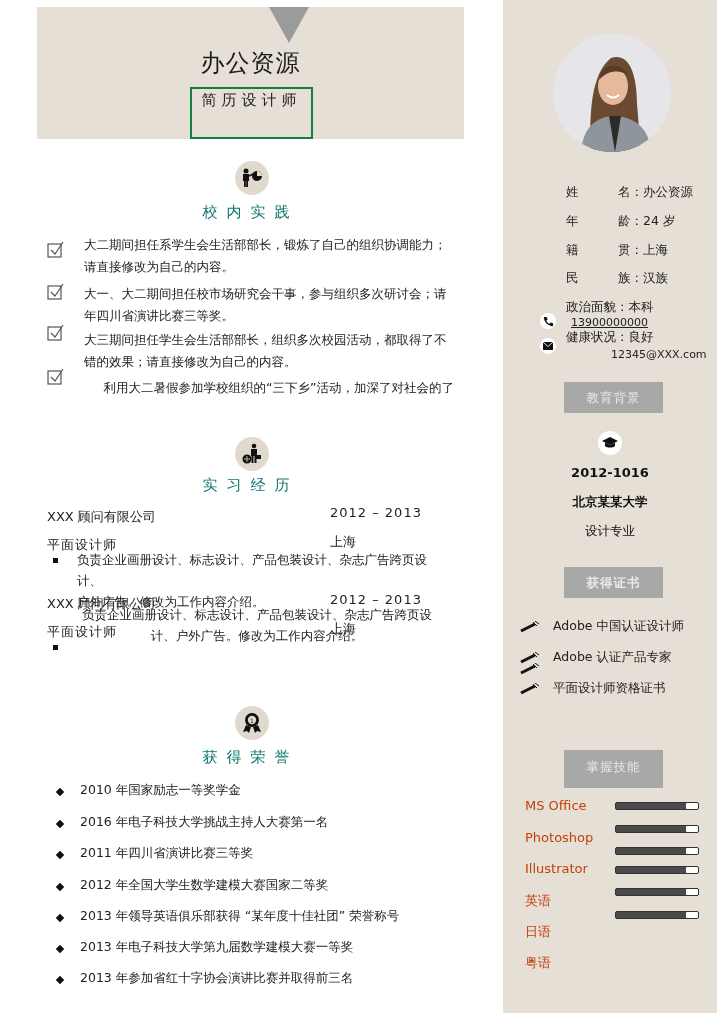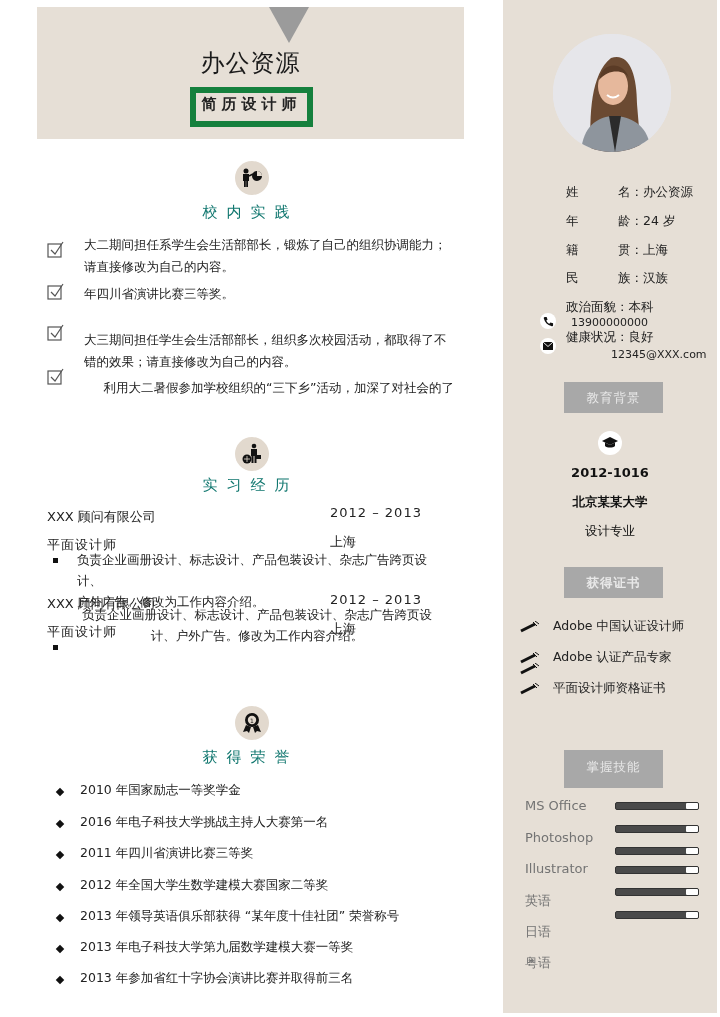--- a/index.html
+++ b/index.html
@@ -5,21 +5,21 @@
   * { margin: 0; padding: 0; box-sizing: border-box; }
   html, body { width: 720px; height: 1017px; background: #ffffff; overflow: hidden; }
   body { position: relative; font-family: "DejaVu Sans", "Liberation Sans", sans-serif; color: #222; }
 
   
   .header { position: absolute; left: 37px; top: 7px; width: 427px; height: 132px; background: #e6dfd6; }
   .header-tri { position: absolute; left: 232px; top: 0; width: 0; height: 0;
     border-left: 20px solid transparent; border-right: 20px solid transparent; border-top: 36px solid #9b9b9b; }
   .name-title { position: absolute; left: 0; width: 427px; top: 40px; text-align: center;
     font-size: 24px; color: #1a1a1a; letter-spacing: 1px; }
-  .job-box { position: absolute; left: 153px; top: 80px; width: 123px; height: 40px; border: 6px solid #15803d; font-weight: bold; }
+  .job-box { position: absolute; left: 153px; top: 80px; width: 123px; height: 52px; border: 2px solid #15803d; }
   .job-box span { position: absolute; left: 0; right: 0; top: 2px; text-align: center;
     font-size: 15px; letter-spacing: 5px; color: #222; }
 
   
   .sec-icon { position: absolute; width: 34px; height: 34px; border-radius: 50%; background: #e2d9ce;
     display: flex; align-items: center; justify-content: center; }
   .sec-title { position: absolute; width: 427px; left: 37px; text-align: center; font-size: 15px;
     letter-spacing: 9px; color: #0f766e; }
 
   
@@ -47,21 +47,21 @@
     display: flex; align-items: center; justify-content: center; }
   .contact-text { position: absolute; left: 68px; font-size: 11px; color: #222; }
   .side-head { position: absolute; left: 61px; width: 99px; height: 31px; background: #a8a8a8;
     color: #e8e8e8; font-size: 12.5px; text-align: center; line-height: 31px; letter-spacing: 1px; }
   .edu-icon { position: absolute; left: 95px; top: 431px; width: 24px; height: 24px; border-radius: 50%; background: #fff;
     display: flex; align-items: center; justify-content: center; }
   .edu-line { position: absolute; left: 0; width: 214px; text-align: center; color: #111; }
   .cert { position: absolute; left: 17px; height: 20px; font-size: 12.5px; color: #222; white-space: nowrap; }
   .cert .ic { position: absolute; left: 0; top: 3px; }
   .cert .txt { position: absolute; left: 33px; top: 0; }
-  .skill-label { position: absolute; left: 22px; font-size: 13px; color: #737373; white-space: nowrap; }
+  .skill-label { position: absolute; left: 22px; font-size: 13px; color: #c2410c; white-space: nowrap; }
   .skill-bar { position: absolute; left: 112px; width: 84px; height: 8px; background: #4a4a4a; border-radius: 2px; border: 1px solid #333; }
   .skill-bar .rest { position: absolute; right: 0; top: 0; height: 6px; background: #fff; border-radius: 1px; }
 </style>
 </head>
 <body>
 
 <div class="header">
   <div class="header-tri"></div>
   <div class="name-title">办公资源</div>
   <div class="job-box">
@@ -91,20 +91,21 @@
     <div>大二期间担任系学生会生活部部长，锻炼了自己的组织协调能力；</div>
     <div>请直接修改为自己的内容。</div>
   </div>
 </div>
 <div class="check-item" style="top:283px;">
   <svg class="check-icon" viewBox="0 0 18 18">
       <rect x="1" y="3" width="13" height="13" fill="none" stroke="#555" stroke-width="1.2"></rect>
       <path d="M4 9 L8 13 L16 1" fill="none" stroke="#555" stroke-width="1.2"></path>
     </svg>
   <div class="check-text" style="top:0px;">
+    <div>大一、大二期间担任校市场研究会干事，参与组织多次研讨会；请</div>
     <div>年四川省演讲比赛三等奖。</div>
   </div>
 </div>
 <div class="check-item" style="top:324px;">
   <svg class="check-icon" viewBox="0 0 18 18">
       <rect x="1" y="3" width="13" height="13" fill="none" stroke="#555" stroke-width="1.2"></rect>
       <path d="M4 9 L8 13 L16 1" fill="none" stroke="#555" stroke-width="1.2"></path>
     </svg>
   <div class="check-text" style="top:5px;">
     <div>大三期间担任学生会生活部部长，组织多次校园活动，都取得了不</div>
@@ -212,21 +213,21 @@
   <div class="info-row" style="top:213px;"><span class="k">年</span><span class="k2">龄：</span><span>24 岁</span></div>
   <div class="info-row" style="top:242px;"><span class="k">籍</span><span class="k2">贯：</span><span>上海</span></div>
   <div class="info-row" style="top:270px;"><span class="k">民</span><span class="k2">族：</span><span>汉族</span></div>
   <div class="info-row" style="top:299px;">政治面貌：本科</div>
 
   <div class="contact-icon" style="left:37px;top:313px;">
     <svg width="11" height="11" viewBox="0 0 12 12">
         <path d="M2 1 L4 1 L5 4 L3.5 5 C4.3 6.8 5.2 7.7 7 8.5 L8 7 L11 8 L11 10 C11 11 10 11.5 9 11 C5 10 2 7 1 3 C0.6 2 1 1 2 1 Z" fill="#111"></path>
       </svg>
   </div>
-  <div class="contact-text" style="top:316px;">13900000000</div>
+  <div class="contact-text" style="top:316px;text-decoration:underline;">13900000000</div>
   <div class="info-row" style="top:329px;">健康状况：良好</div>
   <div class="contact-icon" style="left:37px;top:338px;">
     <svg width="10" height="8" viewBox="0 0 10 8">
         <rect width="10" height="8" fill="#111"></rect>
         <path d="M0 0 L5 4.5 L10 0" stroke="#fff" stroke-width="0.9" fill="none"></path>
       </svg>
   </div>
   <div class="contact-text" style="top:348px;margin-left:40px;">12345@XXX.com</div>
 
   <div class="side-head" style="top:382px;">教育背景</div>

